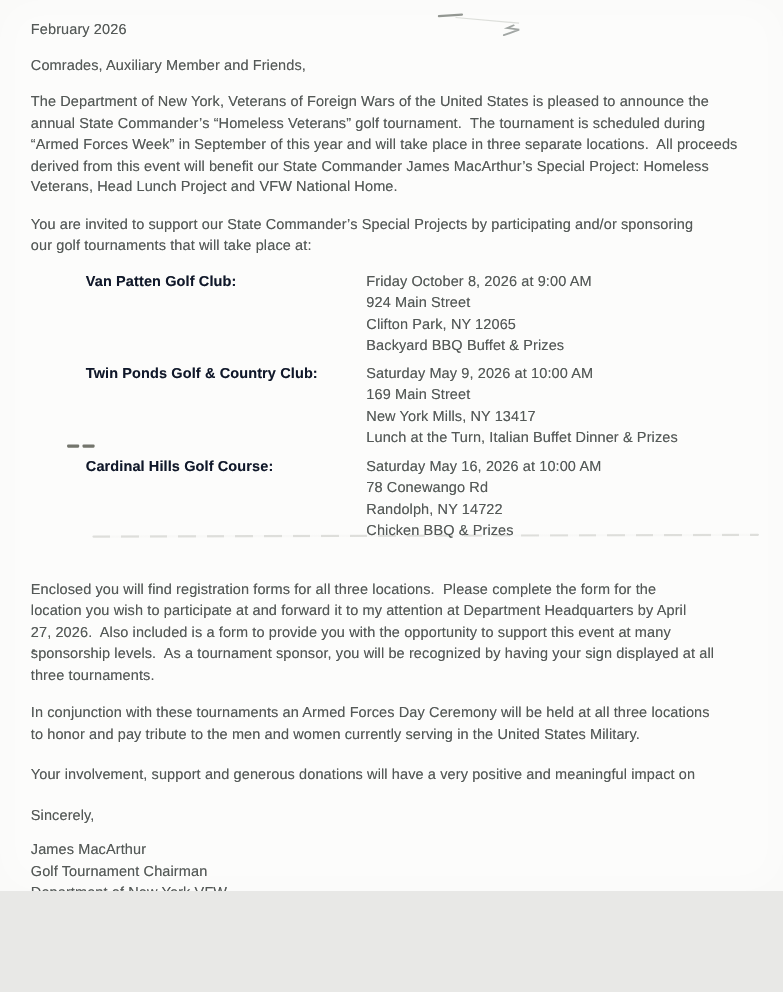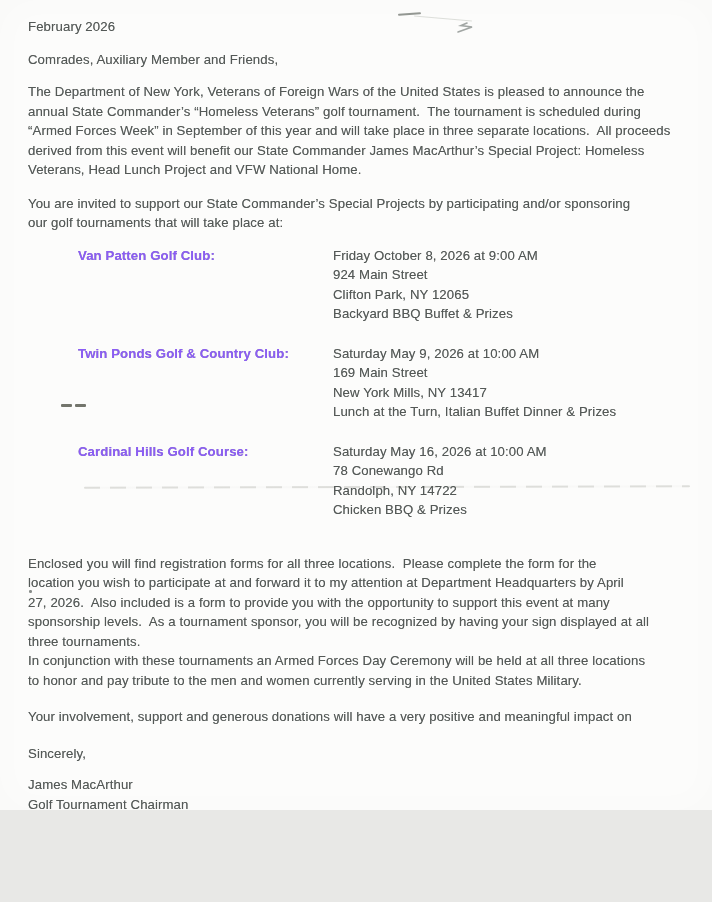--- a/index.html
+++ b/index.html
@@ -21,31 +21,31 @@
     line-height: 19.5px;
     letter-spacing: 0.1px;
     text-shadow: 0 0 0.5px rgba(84,89,87,0.55);
   }
   .para { margin: 0; }
   .mt-sal   { margin-top: 13px; }
   .mt-intro { margin-top: 13px; }
   .mt-inv   { margin-top: 14px; }
   .mt-locs  { margin-top: 13px; }
   .mt-encl  { margin-top: 34px; }
-  .mt-cer   { }
+  .mt-cer   { margin-top: 15px; }
   .mt-imp   { margin-top: 17px; }
   .mt-val   { margin-top: 17px; }
   .mt-sig   { margin-top: 12px; }
-  .loc-row { display: flex; margin-left: 50px; margin-top: 20px; }
+  .loc-row { display: flex; margin-left: 50px; margin-top: 6px; }
   .loc-row.first { margin-top: 0; }
   .loc-name {
     width: 255px;
     flex: 0 0 255px;
     font-weight: bold;
-    color: #8b5cf6;
+    color: #0f172a;
     font-size: 13.2px;
     line-height: 19.5px;
     letter-spacing: 0.1px;
     text-shadow: 0 0 0.5px rgba(71,76,74,0.55);
     white-space: pre;
   }
   
   .artifact { position: absolute; pointer-events: none; }
   .top-dash {
     left: 398px; top: 13px; width: 23px; height: 2px;

